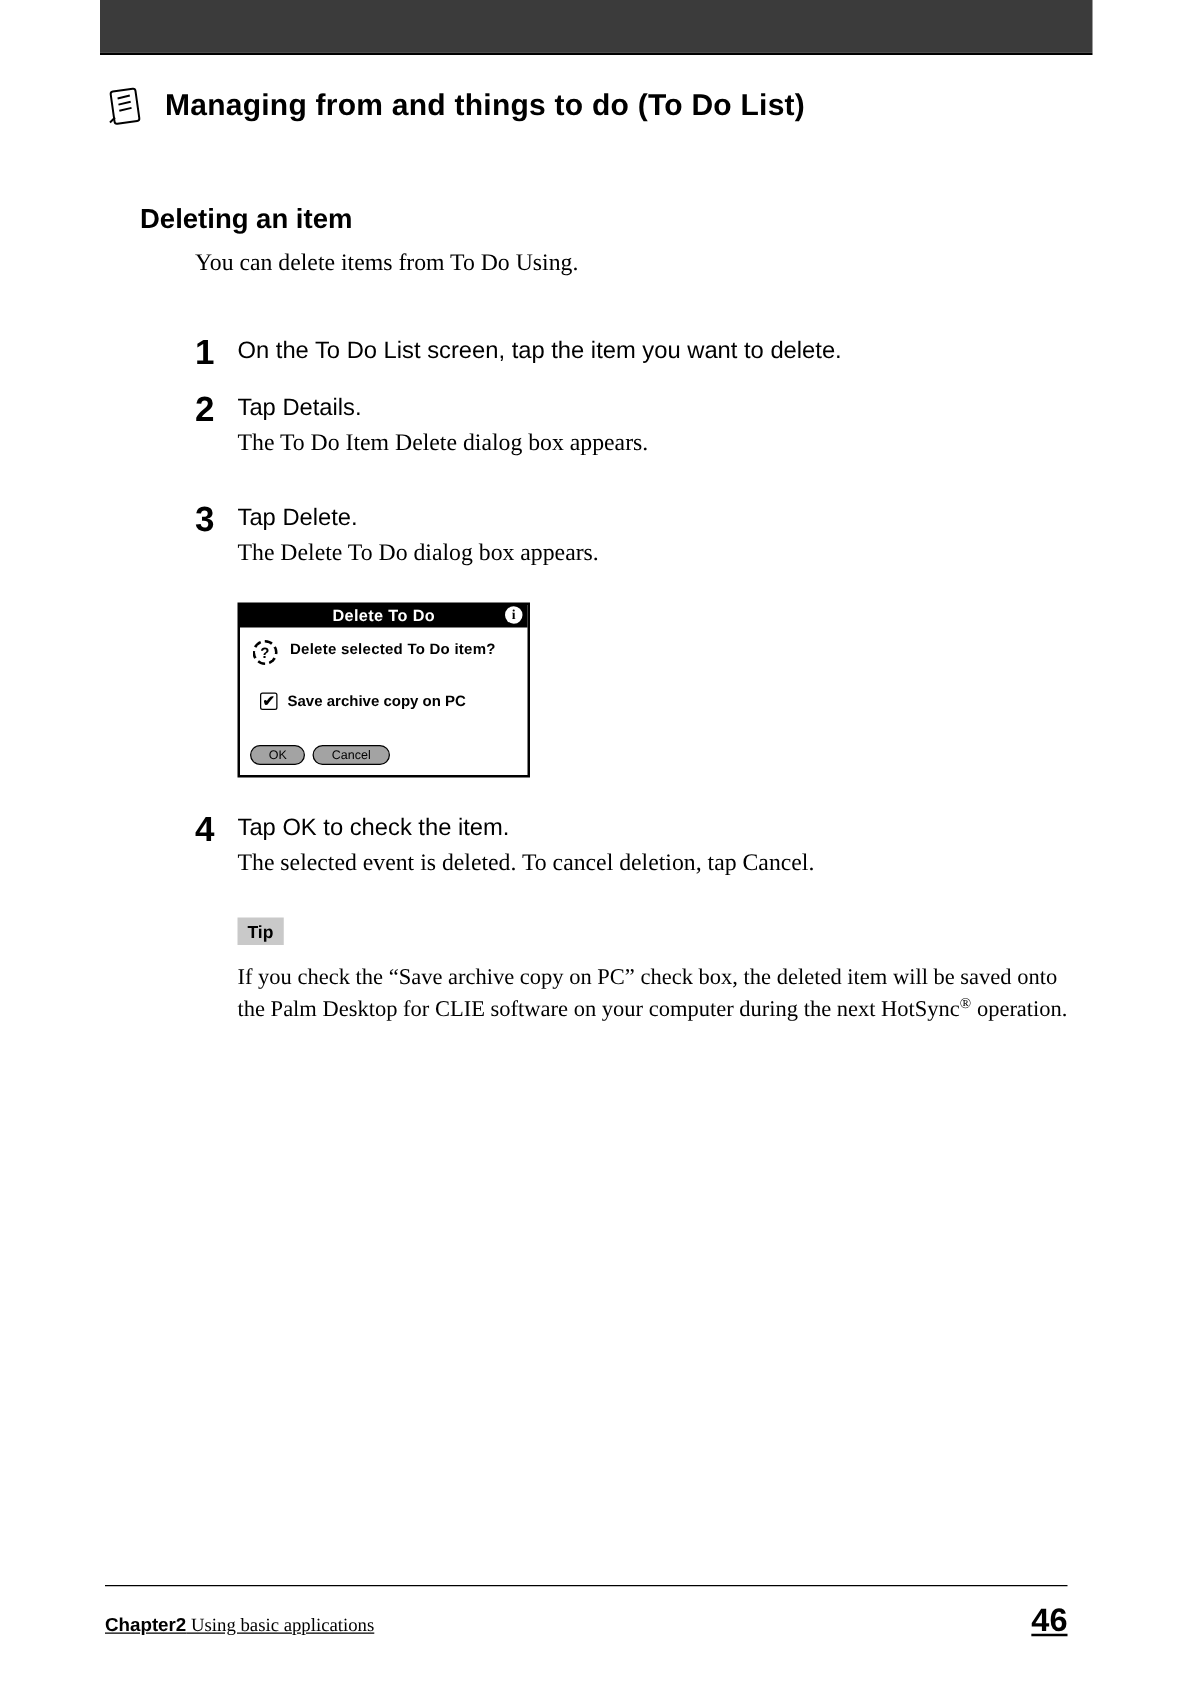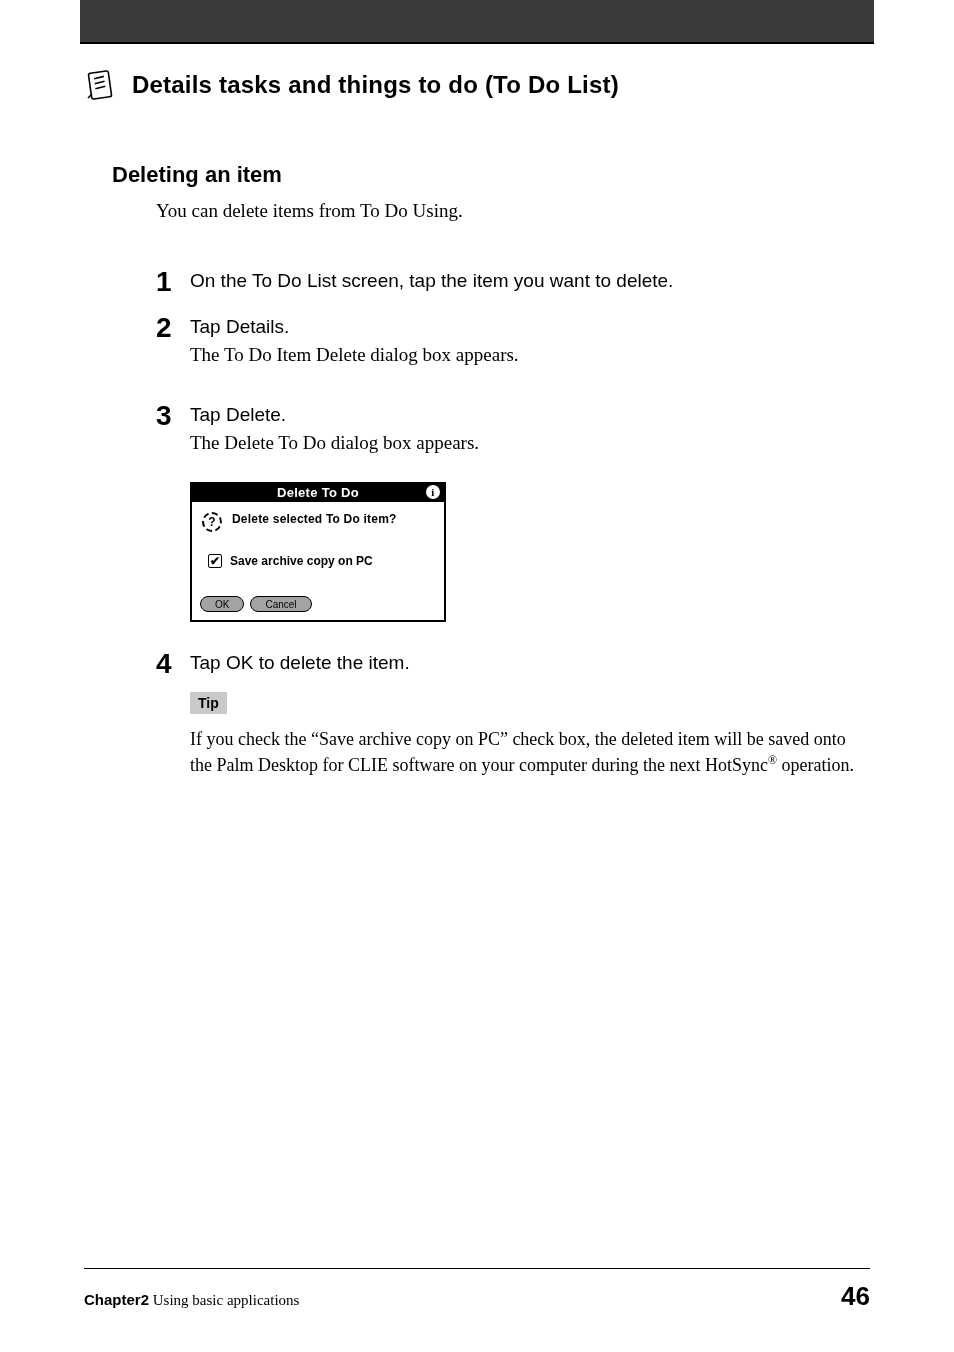--- a/index.html
+++ b/index.html
@@ -68,21 +68,21 @@
     }
     .step-desc {
       font-size: 19px;
       margin-top: 6px;
       margin-bottom: 18px;
     }
     .step + .step { margin-top: 20px; }
 
     
     .dialog {
-      width: 256px;
+      width: 234px;
       border: 2px solid #000;
       margin: 10px 0 30px 106px;
       font-family: Verdana, Arial, sans-serif;
       font-size: 12px;
       background: #fff;
     }
     .dialog-titlebar {
       background: #000;
       color: #fff;
       display: flex;
@@ -183,23 +183,24 @@
     }
     .tip-text {
       font-size: 18px;
       line-height: 1.45;
       max-width: 696px;
     }
     .reg { font-size: 12px; vertical-align: super; }
 
     .footer {
       position: absolute;
-      left: 0; right: 0;
+      left: 0; right: 16px;
       bottom: 40px;
       padding: 0 84px;
+      text-decoration: underline;
     }
     .footer-rule {
       border: none;
       border-top: 1.5px solid #000;
       margin-bottom: 12px;
     }
     .footer-row {
       display: flex;
       align-items: baseline;
       justify-content: space-between;
@@ -230,21 +231,21 @@
       <svg width="34" height="34" viewBox="0 0 34 34">
         <g fill="none" stroke="#000" stroke-width="1.6">
           <rect x="6" y="4" width="20" height="26" rx="2" transform="rotate(-8 16 17)"></rect>
           <path d="M8 26 L4 30"></path>
           <path d="M11 10 L21 9" transform="rotate(-8 16 17)"></path>
           <path d="M11 15 L21 14" transform="rotate(-8 16 17)"></path>
           <path d="M11 20 L21 19" transform="rotate(-8 16 17)"></path>
         </g>
       </svg>
     </span>
-    <h1 class="main-title">Details tasks and things to do (To Do List)</h1>
+    <h1 class="main-title">Managing from and things to do (To Do List)</h1>
   </div>
 
   <h2 class="section-title">Deleting an item</h2>
   <p class="intro-text">You can delete items from To Do Using.</p>
 
   <div class="step">
     <div class="step-num">1</div>
     <div class="step-body">
       <p class="step-instruction">On the To Do List screen, tap the item you want to delete.</p>
     </div>
@@ -283,21 +284,22 @@
     </div>
     <div class="dialog-buttons">
       <span class="pill-btn">OK</span>
       <span class="pill-btn">Cancel</span>
     </div>
   </div>
 
   <div class="step">
     <div class="step-num">4</div>
     <div class="step-body">
-      <p class="step-instruction">Tap OK to delete the item.</p>
+      <p class="step-instruction">Tap OK to check the item.</p>
+      <p class="step-desc">The selected event is deleted. To cancel deletion, tap Cancel.</p>
     </div>
   </div>
 
   <div class="tip-box">
     <div class="tip-label">Tip</div>
     <p class="tip-text">
       <span>If you check the “Save archive copy on PC” check box, the deleted item will be saved onto the Palm Desktop for CLIE software on your computer during the next HotSync</span><span class="reg">®</span><span> operation.</span>
     </p>
   </div>
 

